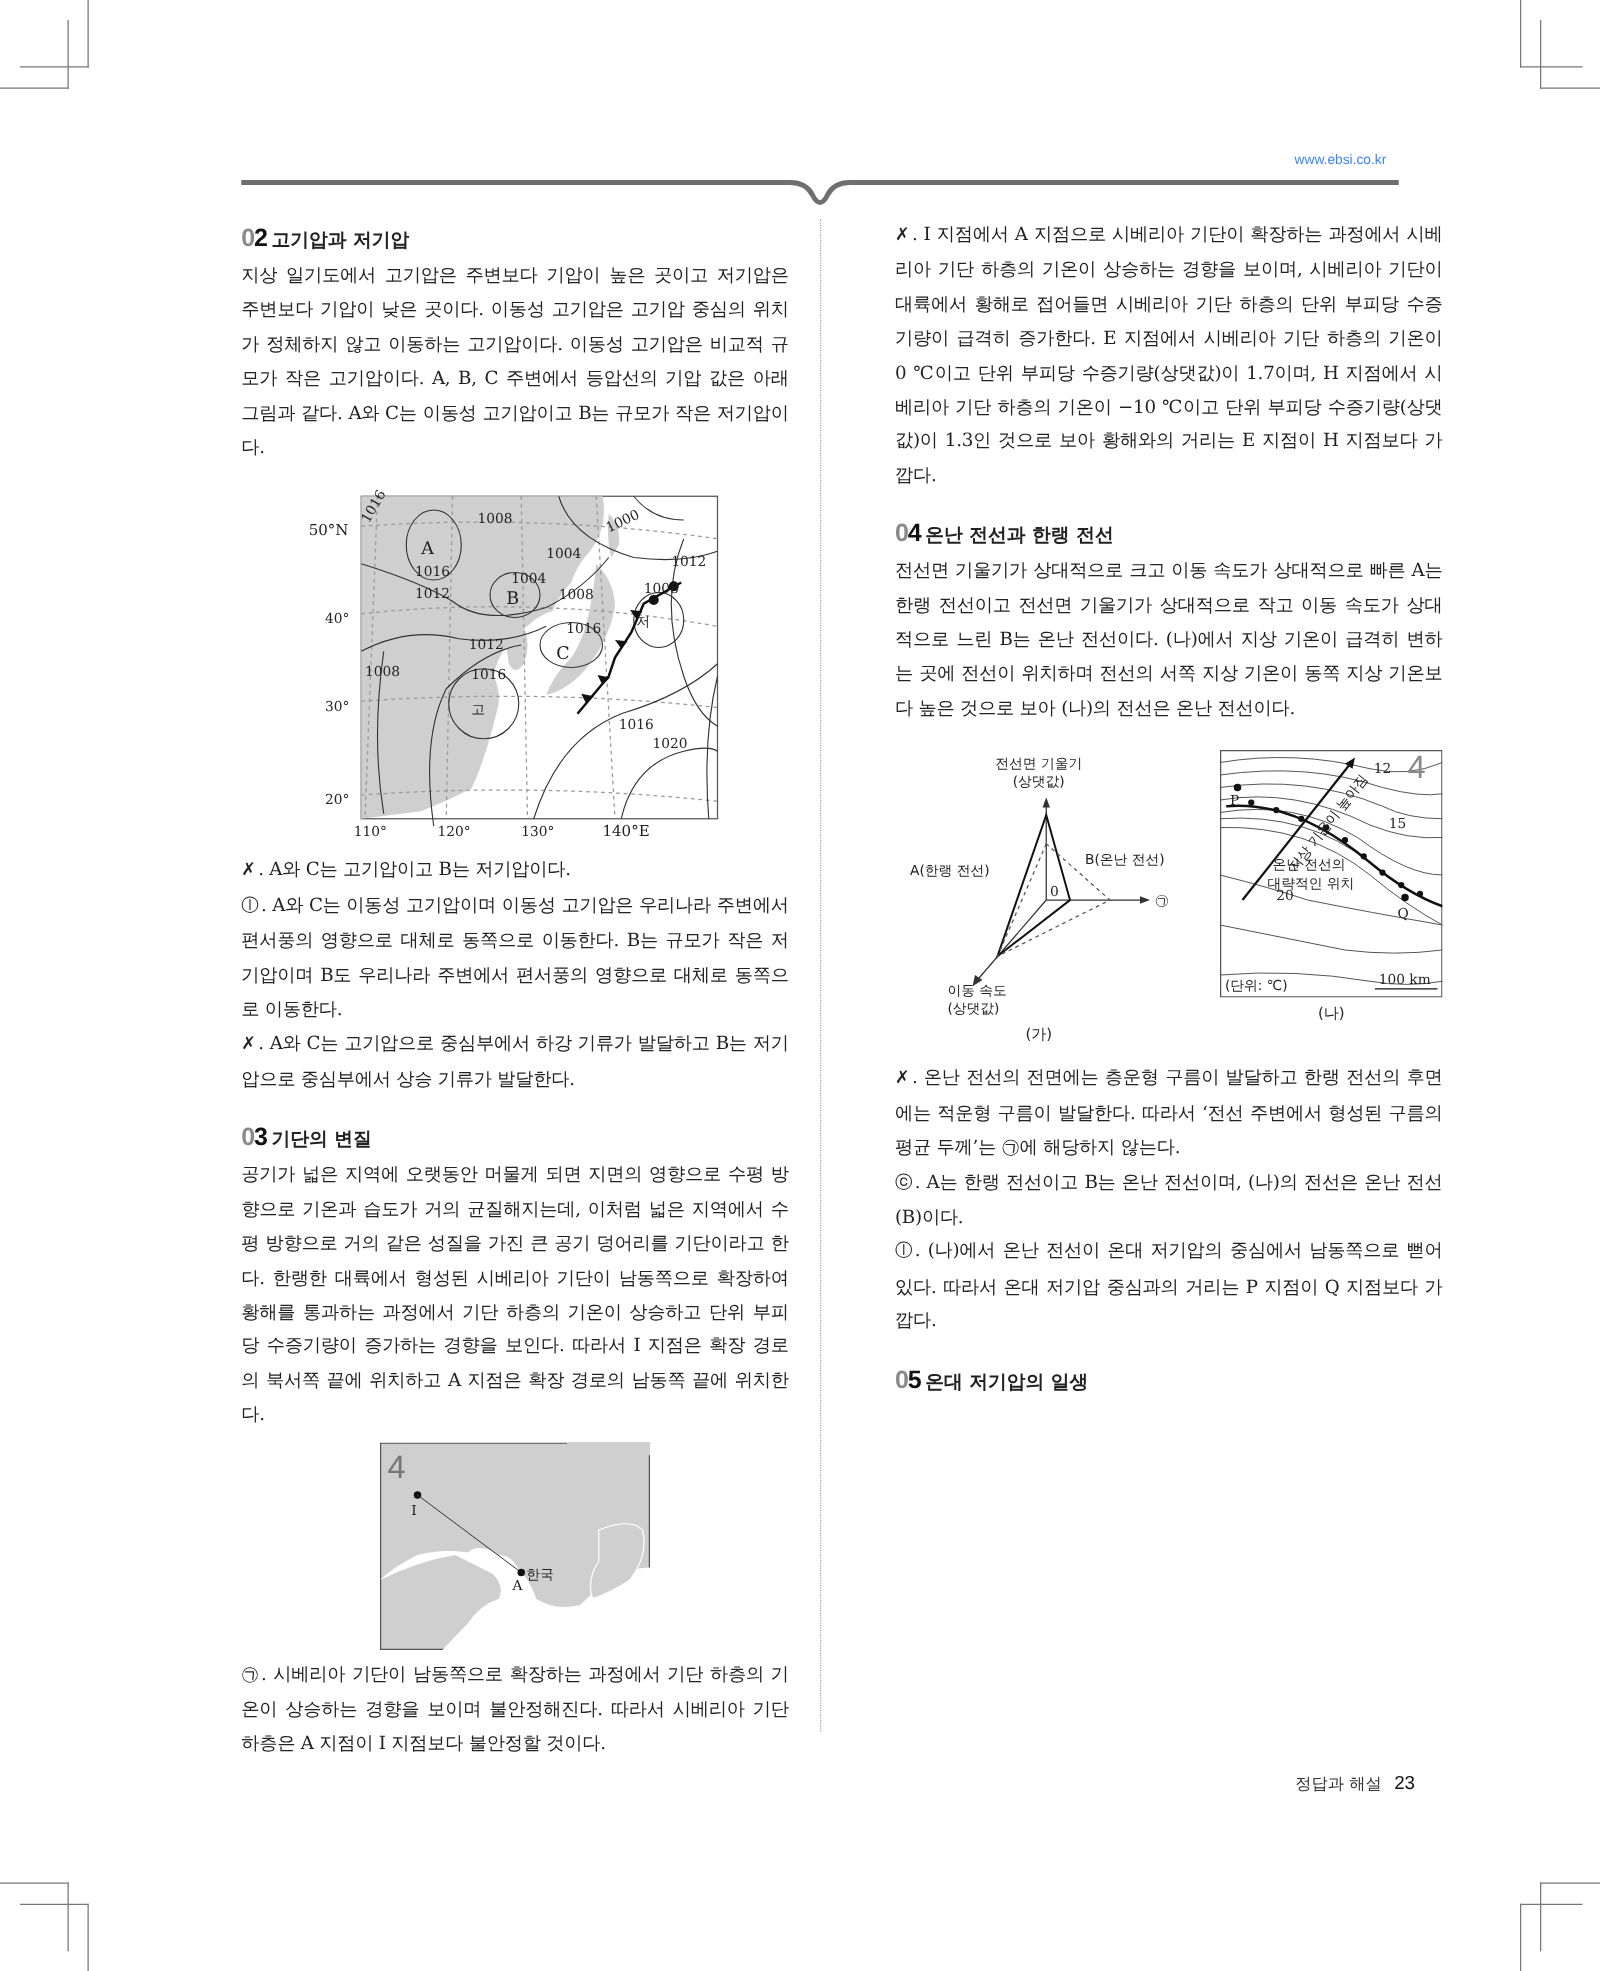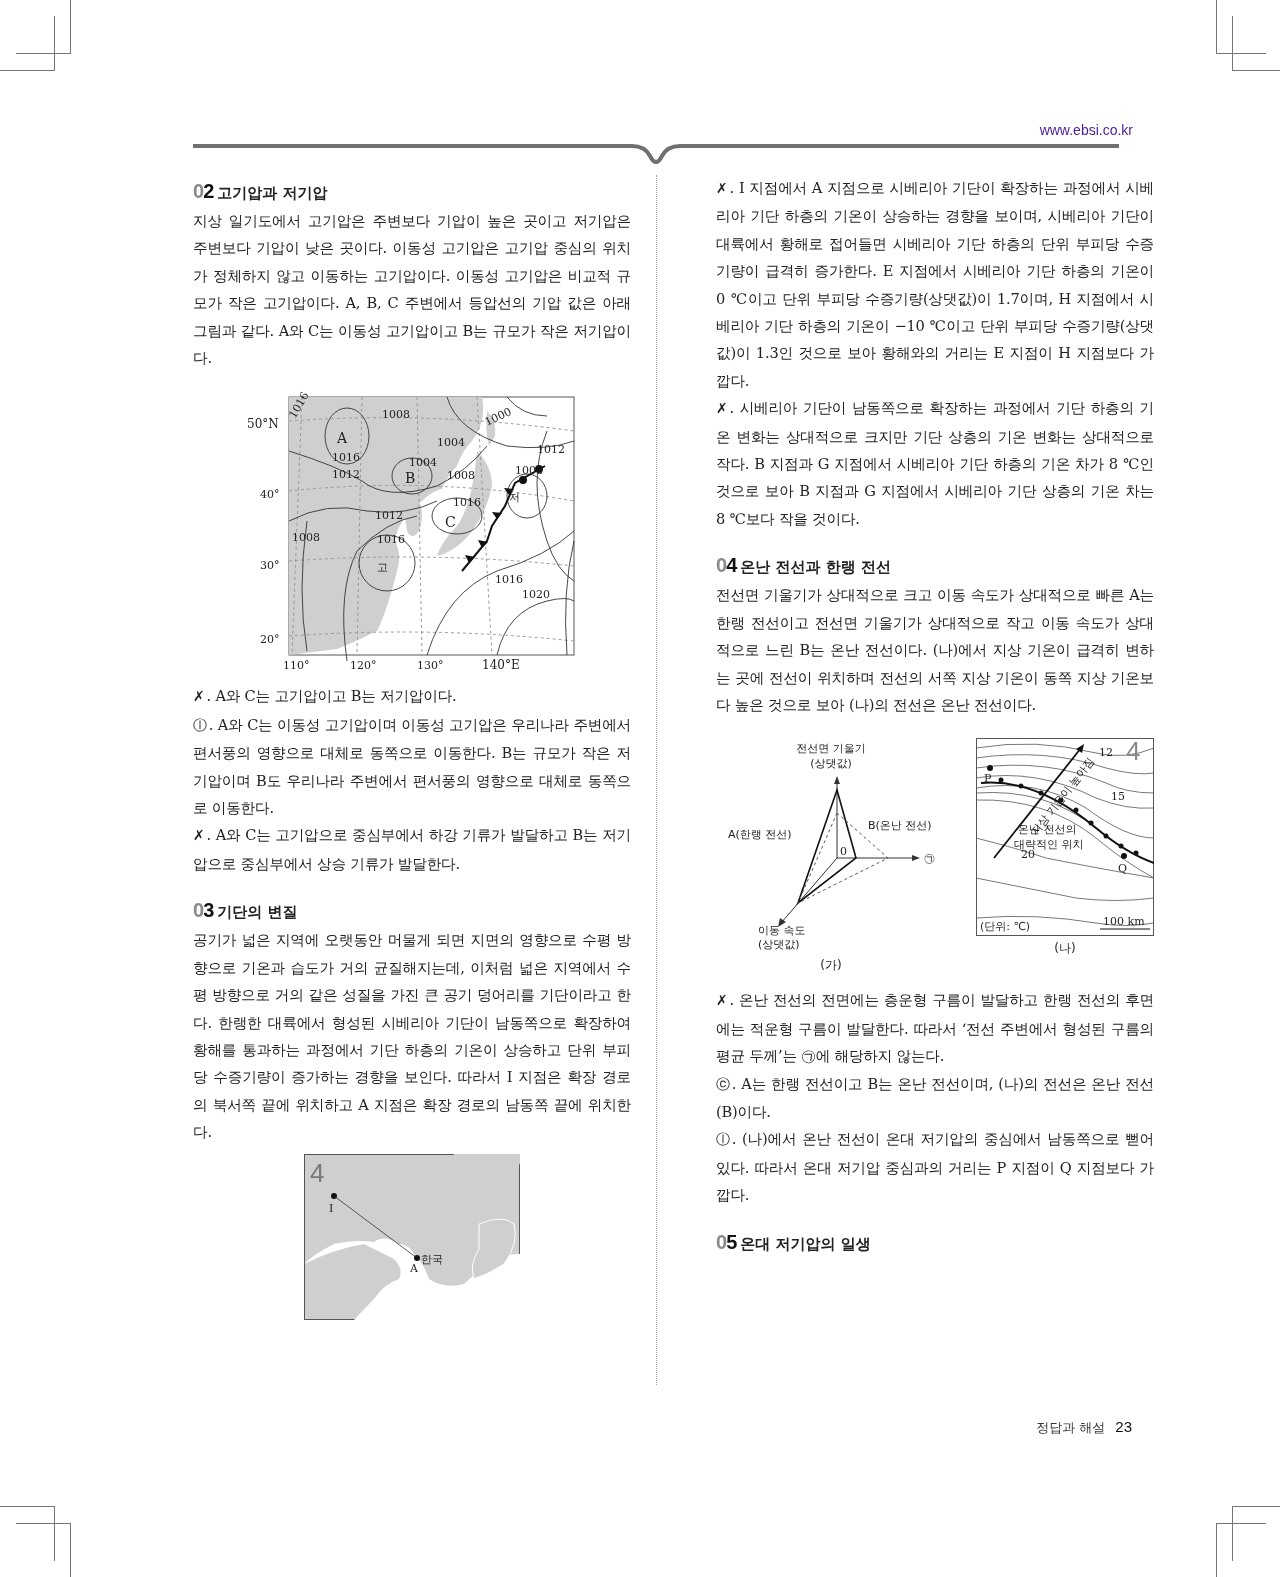--- a/index.html
+++ b/index.html
@@ -1,20 +1,20 @@
 <!DOCTYPE html>
 <html><head>
 <meta charset="utf-8">
 <style>
   html, body { margin:0; padding:0; background:#fff; }
   body { width:1280px; height:1577px; position:relative; overflow:hidden;
          font-family:"DejaVu Serif","Liberation Serif",serif; color:#222; }
   .crop { position:absolute; background:#777; }
-  .hdr-url { position:absolute; right:147px; top:122px; font-family:"Liberation Sans",sans-serif;
-             font-size:14px; color:#4c1d95; }
+  .hdr-url { position:absolute; right:171px; top:122px; font-family:"Liberation Sans",sans-serif;
+             font-size:11px; color:#3b82f6; }
   .hdr-line { position:absolute; top:136px; left:0; width:1280px; height:40px; }
   .col { position:absolute; width:438px; }
   .col-left { left:193px; top:180px; }
   .col-right { left:716px; top:174px; }
   .sec-title { font-family:"DejaVu Sans","Liberation Sans",sans-serif; font-weight:bold; font-size:15px;
                display:flex; align-items:baseline; gap:4px; margin-bottom:4px; }
   .sec-num { font-family:"Liberation Sans",sans-serif; font-weight:bold; font-size:20px; letter-spacing:-1px; }
   .sec-num .z { color:#8a8a8a; }
   .sec-num .n { color:#111; }
   p.txt { margin:0; font-size:14.6px; line-height:27.4px; text-align:justify; letter-spacing:-0.2px; }
@@ -167,25 +167,25 @@
       <text x="6" y="28" font-family="Liberation Sans,sans-serif" font-size="26" fill="#777">4</text>
       <circle cx="30" cy="42" r="3" fill="#111"></circle>
       <line x1="30" y1="42" x2="113" y2="104" stroke="#333" stroke-width="0.8"></line>
       <circle cx="113" cy="104" r="3" fill="#111"></circle>
       <text x="25" y="58" class="svgtxt" font-size="13">I</text>
       <text x="106" y="118" class="svgtxt" font-size="13">A</text>
       <text x="117" y="109" class="svgsans" font-size="11">한국</text>
     </svg>
   </div>
 
+  <p class="txt"><span class="mark">㉠</span><span>. 시베리아 기단이 남동쪽으로 확장하는 과정에서 기단 하층의 기온이 상승하는 경향을 보이며 불안정해진다. 따라서 시베리아 기단 하층은 A 지점이 I 지점보다 불안정할 것이다.</span></p>
 </div>
 
 <div class="col col-right">
   <p class="txt"><span class="mark">✗</span><span>. I 지점에서 A 지점으로 시베리아 기단이 확장하는 과정에서 시베리아 기단 하층의 기온이 상승하는 경향을 보이며, 시베리아 기단이 대륙에서 황해로 접어들면 시베리아 기단 하층의 단위 부피당 수증기량이 급격히 증가한다. E 지점에서 시베리아 기단 하층의 기온이 0 ℃이고 단위 부피당 수증기량(상댓값)이 1.7이며, H 지점에서 시베리아 기단 하층의 기온이 −10 ℃이고 단위 부피당 수증기량(상댓값)이 1.3인 것으로 보아 황해와의 거리는 E 지점이 H 지점보다 가깝다.</span></p>
-  <p class="txt"><span class="mark">✗</span><span>. 시베리아 기단이 남동쪽으로 확장하는 과정에서 기단 하층의 기온 변화는 상대적으로 크지만 기단 상층의 기온 변화는 상대적으로 작다. B 지점과 G 지점에서 시베리아 기단 하층의 기온 차가 8 ℃인 것으로 보아 B 지점과 G 지점에서 시베리아 기단 상층의 기온 차는 8 ℃보다 작을 것이다.</span></p>
 
   <div class="gap"></div>
 
   <div class="sec-title">
     <span class="sec-num"><span class="z">0</span><span class="n">4</span></span>
     <span>온난 전선과 한랭 전선</span>
   </div>
   <p class="txt">전선면 기울기가 상대적으로 크고 이동 속도가 상대적으로 빠른 A는 한랭 전선이고 전선면 기울기가 상대적으로 작고 이동 속도가 상대적으로 느린 B는 온난 전선이다. (나)에서 지상 기온이 급격히 변하는 곳에 전선이 위치하며 전선의 서쪽 지상 기온이 동쪽 지상 기온보다 높은 것으로 보아 (나)의 전선은 온난 전선이다.</p>
 
   <div style="display:flex;justify-content:space-between;margin-top:20px;">

